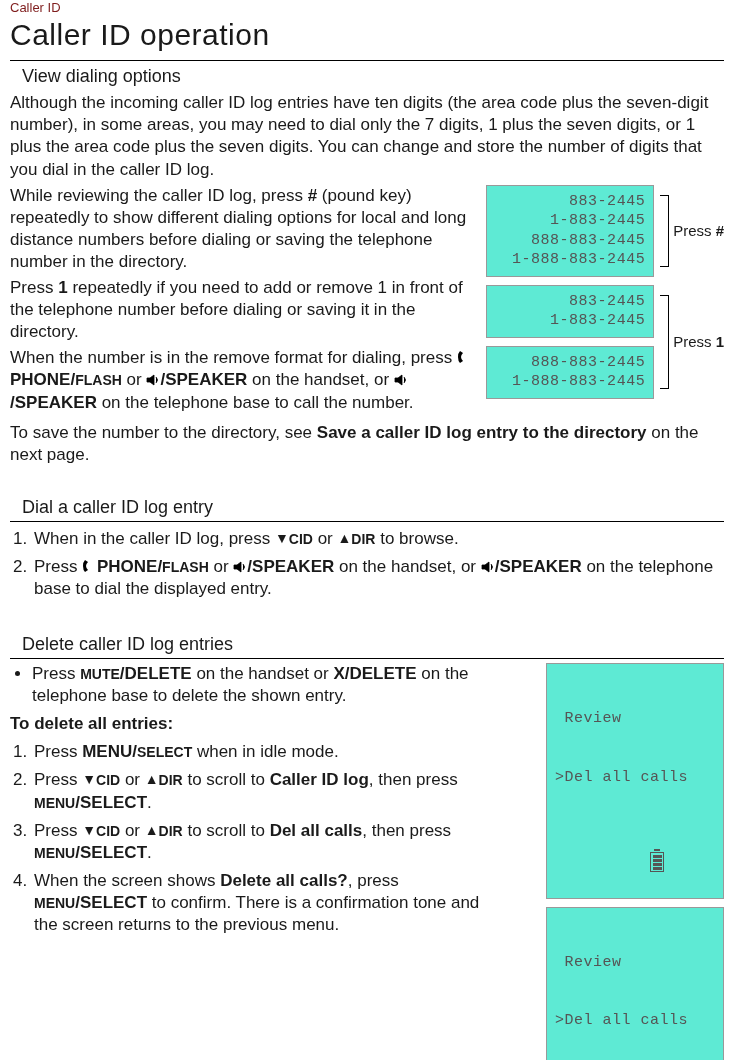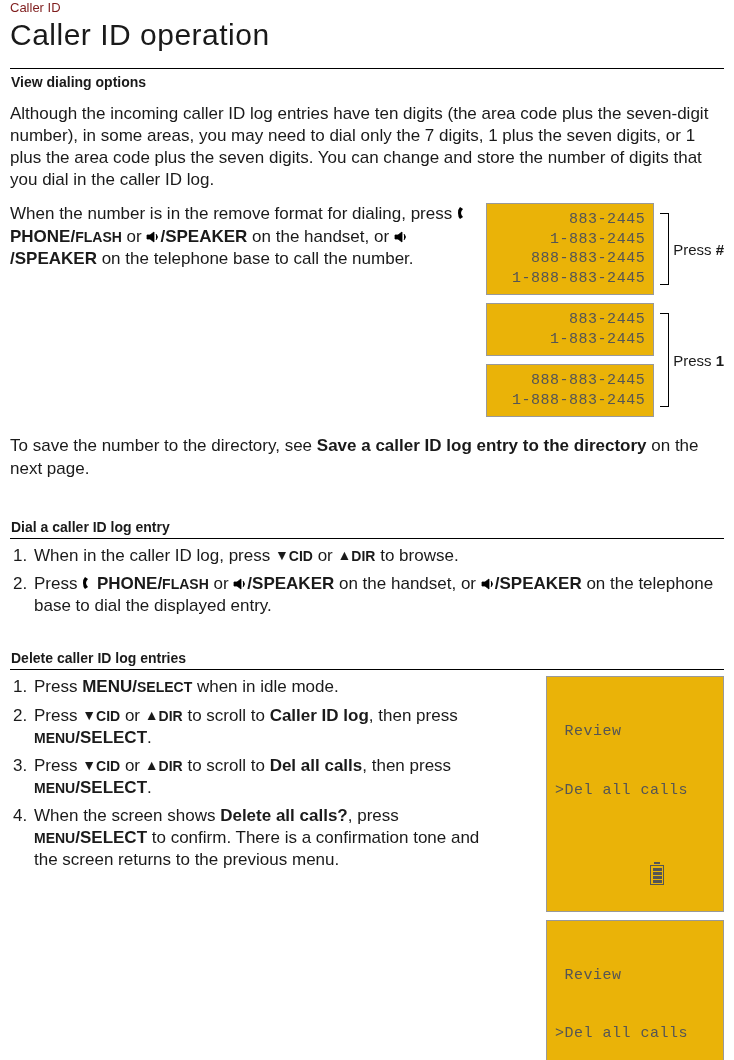--- a/index.html
+++ b/index.html
@@ -15,50 +15,50 @@
     padding: 0 10px;
   }
   .small-top {
     font-size: 13px;
     color: #7f1d1d;
     margin-bottom: -2px;
   }
   h1.title {
     font-weight: 300;
     font-size: 30px;
-    margin: 0 0 14px 0;
+    margin: 0 0 6px 0;
     letter-spacing: 0.5px;
   }
   hr.sep {
     border: none;
     border-top: 1.2px solid #000;
     margin: 2px 0 4px 0;
   }
   h2.sub {
-    font-weight: bold;
-    font-size: 14px;
-    margin: 4px 0 2px 1px;
+    font-weight: normal;
+    font-size: 18px;
+    margin: 4px 0 2px 12px;
   }
   p {
-    margin: 12px 0;
+    margin: 4px 0;
   }
   .bold { font-weight: bold; }
   .smallcaps { font-variant: small-caps; font-weight: bold; }
   .float-right {
     float: right;
     margin-left: 8px;
     margin-bottom: 6px;
   }
   .lcd-group {
     display: flex;
     flex-direction: column;
     gap: 8px;
   }
   .lcd-box {
-    background: #eab308;
+    background: #5eead4;
     border: 1px solid #999;
     font-family: "Courier New", monospace;
     font-size: 15px;
     letter-spacing: 0.5px;
     color: #555;
     padding: 6px 8px;
     text-align: right;
     white-space: pre;
   }
   .lcd-box.left {
@@ -142,20 +142,26 @@
               <div class="bracket" style="height:92px;"></div>
             </div>
           <div class="press-label">
             <span>Press </span><span class="bold">1</span>
           </div>
         </div>
       </div>
     </div>
 
     <p>
+      <span>While reviewing the caller ID log, press </span><span class="bold">#</span><span> (pound key) repeatedly to show different dialing options for local and long distance numbers before dialing or saving the telephone number in the directory.</span>
+    </p>
+    <p>
+      <span>Press </span><span class="bold">1</span><span> repeatedly if you need to add or remove 1 in front of the telephone number before dialing or saving it in the directory.</span>
+    </p>
+    <p>
       <span>When the number is in the remove format for dialing, press </span><svg class="icon-phone" width="10" height="14">
           <path d="M3 1 Q1 3 1 7 Q1 11 3 13 L6 11 Q4 9 4 7 Q4 5 6 3 Z" fill="#000"></path>
         </svg>
       <span class="bold">PHONE/</span><span class="smallcaps" style="font-size:14px">FLASH</span><span> or </span><svg class="icon-speaker" width="14" height="12">
           <path d="M1 4 h3 l4 -3 v10 l-4 -3 h-3 z M10 3 q3 3 0 6" fill="#000" stroke="#000" stroke-width="0.8"></path>
         </svg><span class="bold">/SPEAKER</span><span> on the handset, or </span><svg class="icon-speaker" width="14" height="12">
           <path d="M1 4 h3 l4 -3 v10 l-4 -3 h-3 z M10 3 q3 3 0 6" fill="#000" stroke="#000" stroke-width="0.8"></path>
         </svg><span class="bold">/SPEAKER</span><span> on the telephone base to call the number.</span>
     </p>
   </div>
@@ -196,21 +202,27 @@
           <span class="battery"><span class="bar" style="bottom:1px"></span><span class="bar" style="bottom:5px"></span><span class="bar" style="bottom:9px"></span><span class="bar" style="bottom:13px"></span></span>
         </div>
         <div class="lcd-box left lcd-wrap-wide">
           <div> Review</div>
           <div>&gt;Del all calls</div>
           
         </div>
       </div>
     </div>
 
-
+    <ul class="bullet">
+      <li>
+        <span>Press </span><span class="smallcaps" style="font-size:14px">MUTE</span><span class="bold">/DELETE</span><span> on the handset or </span><span class="bold">X/DELETE</span><span> on the telephone base to delete the shown entry.</span>
+      </li>
+    </ul>
+
+    <p class="bold">To delete all entries:</p>
     <ol>
       <li>
         <span>Press </span><span class="bold">MENU/</span><span class="smallcaps" style="font-size:14px">SELECT</span><span> when in idle mode.</span>
       </li>
       <li>
         <span>Press </span><span class="arrow">▼</span><span class="smallcaps" style="font-size:14px">CID</span><span> or </span><span class="arrow">▲</span><span class="smallcaps" style="font-size:14px">DIR</span><span> to scroll to </span><span class="bold">Caller ID log</span><span>, then press </span><span class="smallcaps" style="font-size:14px">MENU</span><span class="bold">/SELECT</span><span>.</span>
       </li>
       <li>
         <span>Press </span><span class="arrow">▼</span><span class="smallcaps" style="font-size:14px">CID</span><span> or </span><span class="arrow">▲</span><span class="smallcaps" style="font-size:14px">DIR</span><span> to scroll to </span><span class="bold">Del all calls</span><span>, then press </span><span class="smallcaps" style="font-size:14px">MENU</span><span class="bold">/SELECT</span><span>.</span>
       </li>

